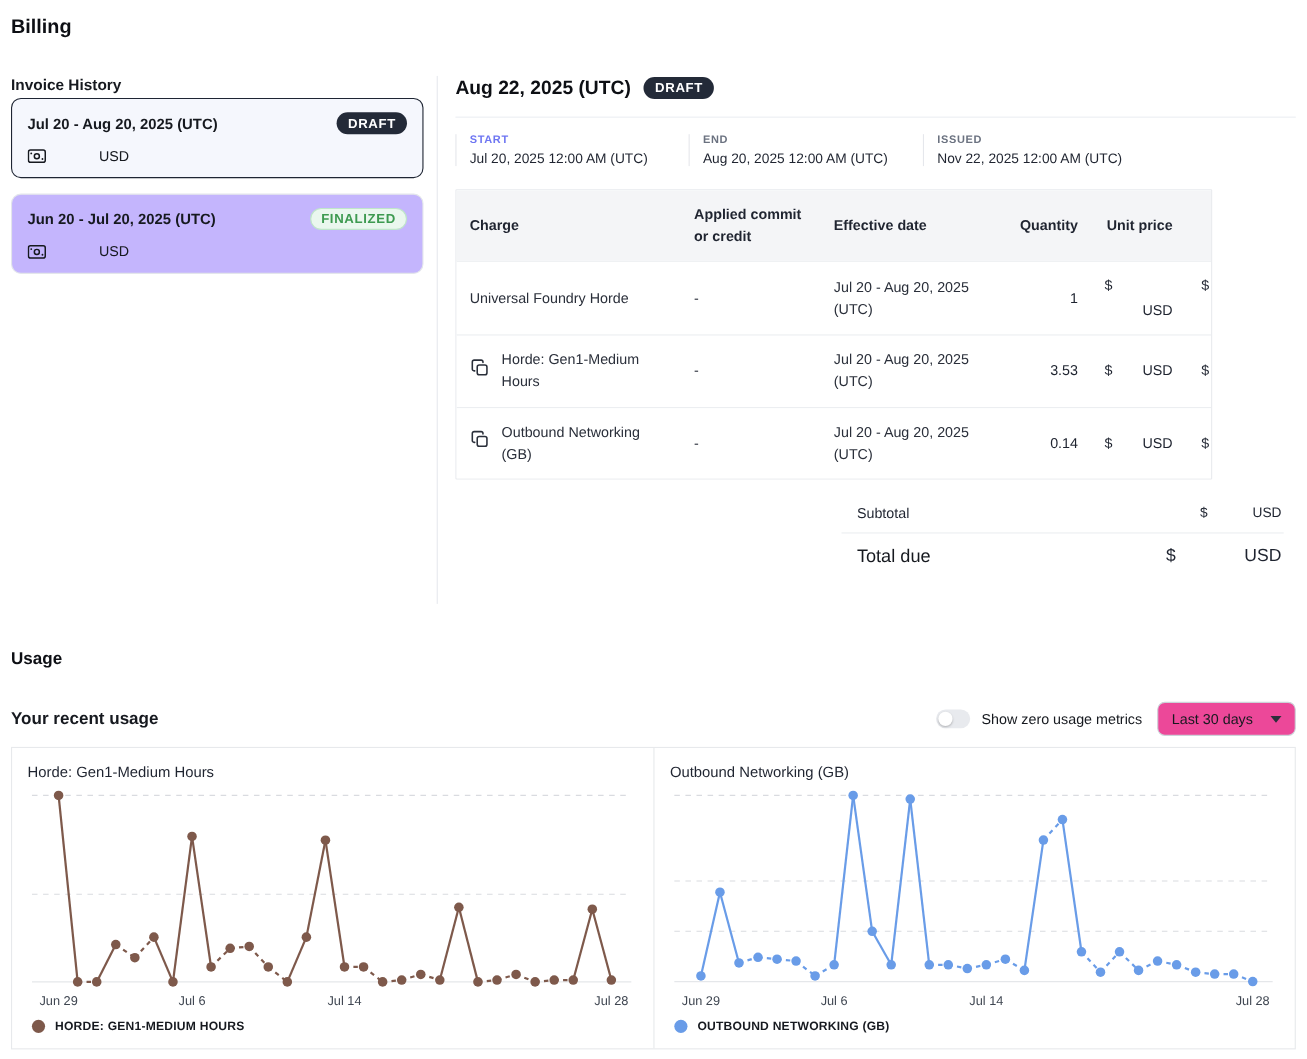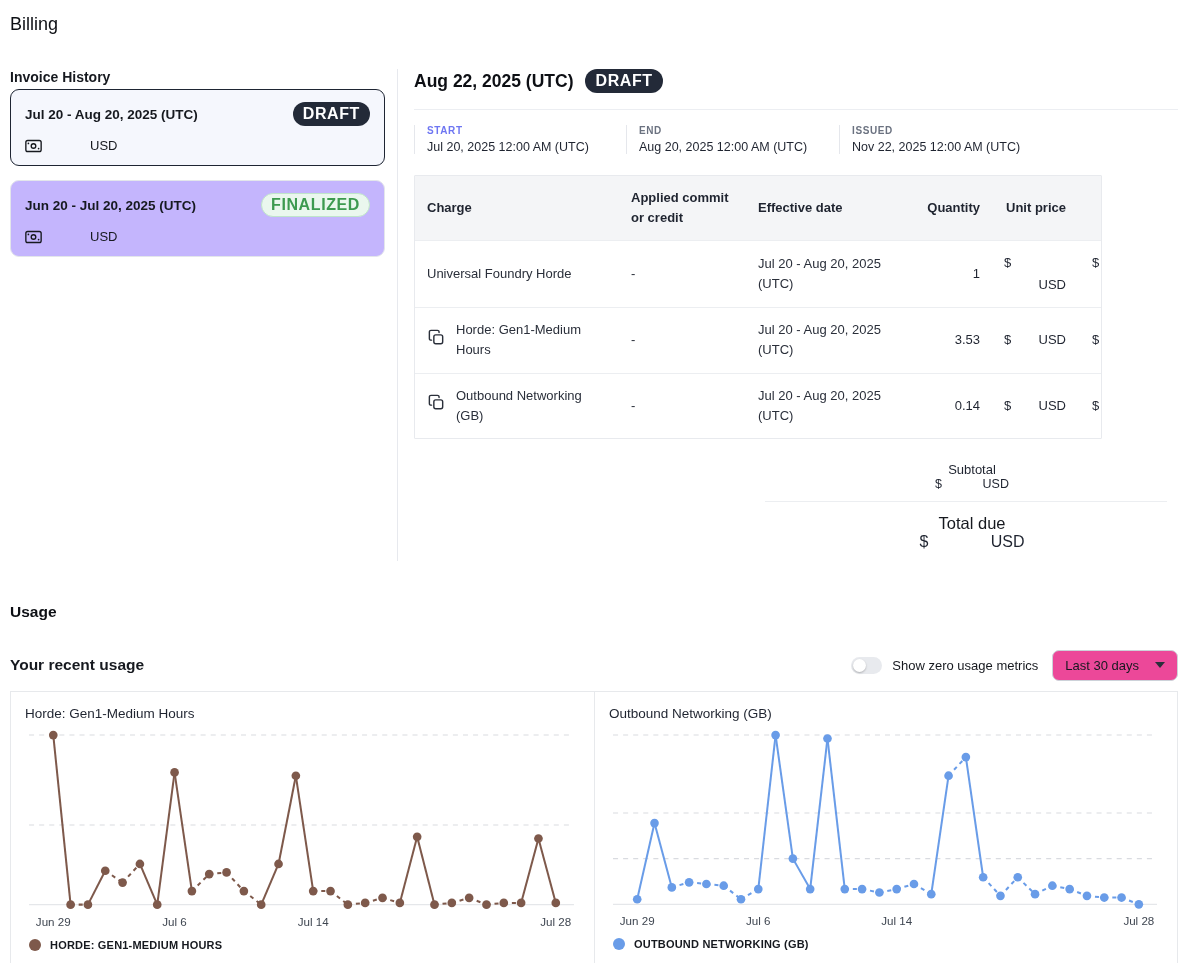--- a/index.html
+++ b/index.html
@@ -4,42 +4,42 @@
 <style>
   * { box-sizing: border-box; margin: 0; padding: 0; }
   html,body { width: 1188px; height: 963px; }
   body {
     font-family: "Liberation Sans", sans-serif;
     background: #ffffff;
     color: #16191f;
     padding: 14px 10px 0 10px;
     overflow: hidden;
   }
-  h1.page-title { font-size: 18px; font-weight: 400; color: #0d0f14; }
+  h1.page-title { font-size: 18px; font-weight: 700; color: #0d0f14; }
 
   
   .invoice-section { display: flex; margin-top: 34px; }
   .invoice-left { width: 387px; flex: 0 0 387px; }
   .invoice-right { flex: 1; border-left: 1px solid #e7e9ee; padding-left: 16px; margin-left: 0; min-height: 480px; }
 
   .section-label { font-size: 14px; font-weight: 700; color: #16191f; margin-bottom: 4px; }
 
   .invoice-card {
     border: 1px solid #e3e6eb; border-radius: 9px; background: #c4b5fd;
     padding: 12px 14px; margin-bottom: 14px; cursor: pointer; width: 375px;
   }
   .invoice-card.selected { border: 1.5px solid #1e2533; background: #f5f7fd; }
   .invoice-card-top { display: flex; align-items: center; justify-content: space-between; }
   .invoice-card-title { font-size: 13.5px; font-weight: 700; color: #16191f; }
   .invoice-card-bottom { display: flex; align-items: center; margin-top: 12px; }
   .invoice-card-bottom .currency { font-size: 13px; color: #16191f; margin-left: 48px; }
   .money-icon-svg { width: 17px; height: 14px; display: block; }
 
   .badge {
-    font-size: 16px; font-weight: 700; letter-spacing: 0.6px;
+    font-size: 12px; font-weight: 700; letter-spacing: 0.6px;
     padding: 4px 10px; border-radius: 999px; line-height: 1; white-space: nowrap;
   }
   .badge.draft { background: #232a38; color: #ffffff; }
   .badge.finalized { background: #eaf7ee; color: #3d9a50; border: 1px solid #bfe5ca; padding: 3px 9px; }
 
   
   .detail-header { display: flex; align-items: center; gap: 12px; padding-bottom: 16px; border-bottom: 1px solid #eceef2; }
   .detail-title { font-size: 17.5px; font-weight: 700; color: #0d0f14; }
 
   .meta-row { display: flex; margin-top: 15px; }
@@ -61,21 +61,21 @@
   .t-body .t-cell { display: flex; align-items: center; }
   .t-body .t-cell.num { justify-content: flex-end; color: #1f2430; }
   .charge-cell { display: flex; align-items: center; gap: 10px; }
   .copy-icon-svg { width: 19px; height: 19px; flex: 0 0 19px; }
   .money-pair { display: flex; justify-content: space-between; align-items: flex-start; width: 64px; }
   .money-pair.stacked { flex-wrap: wrap; height: 42px; }
   .money-pair.stacked .m-sym { width: 100%; text-align: left; }
   .money-pair.stacked .m-code { width: 100%; text-align: right; align-self: flex-end; }
 
   .totals { width: 402px; margin-left: 351px; margin-top: 17px; }
-  .totals-row { display: flex; justify-content: space-between; align-items: center; padding: 6px 2px 10px 14px; flex-direction: column; }
+  .totals-row { display: flex; justify-content: space-between; align-items: center; padding: 6px 2px 10px 14px; }
   .totals-row.total-due { border-top: 1px solid #eceef1; padding-top: 12px; }
   .subtotal-label { font-size: 13px; color: #1f2430; }
   .totals-money { display: flex; justify-content: space-between; width: 74px; font-size: 12.5px; color: #1f2430; }
   .total-due-label { font-size: 16.5px; color: #16191f; }
   .totals-money.lg { width: 105px; font-size: 16px; }
 
   
   .usage-heading { margin-top: 42px; font-size: 15.5px; font-weight: 700; color: #0d0f14; }
   .usage-toolbar { display: flex; align-items: center; margin-top: 29px; }
   .usage-subheading { font-size: 15.5px; font-weight: 700; color: #16191f; flex: 1; }

